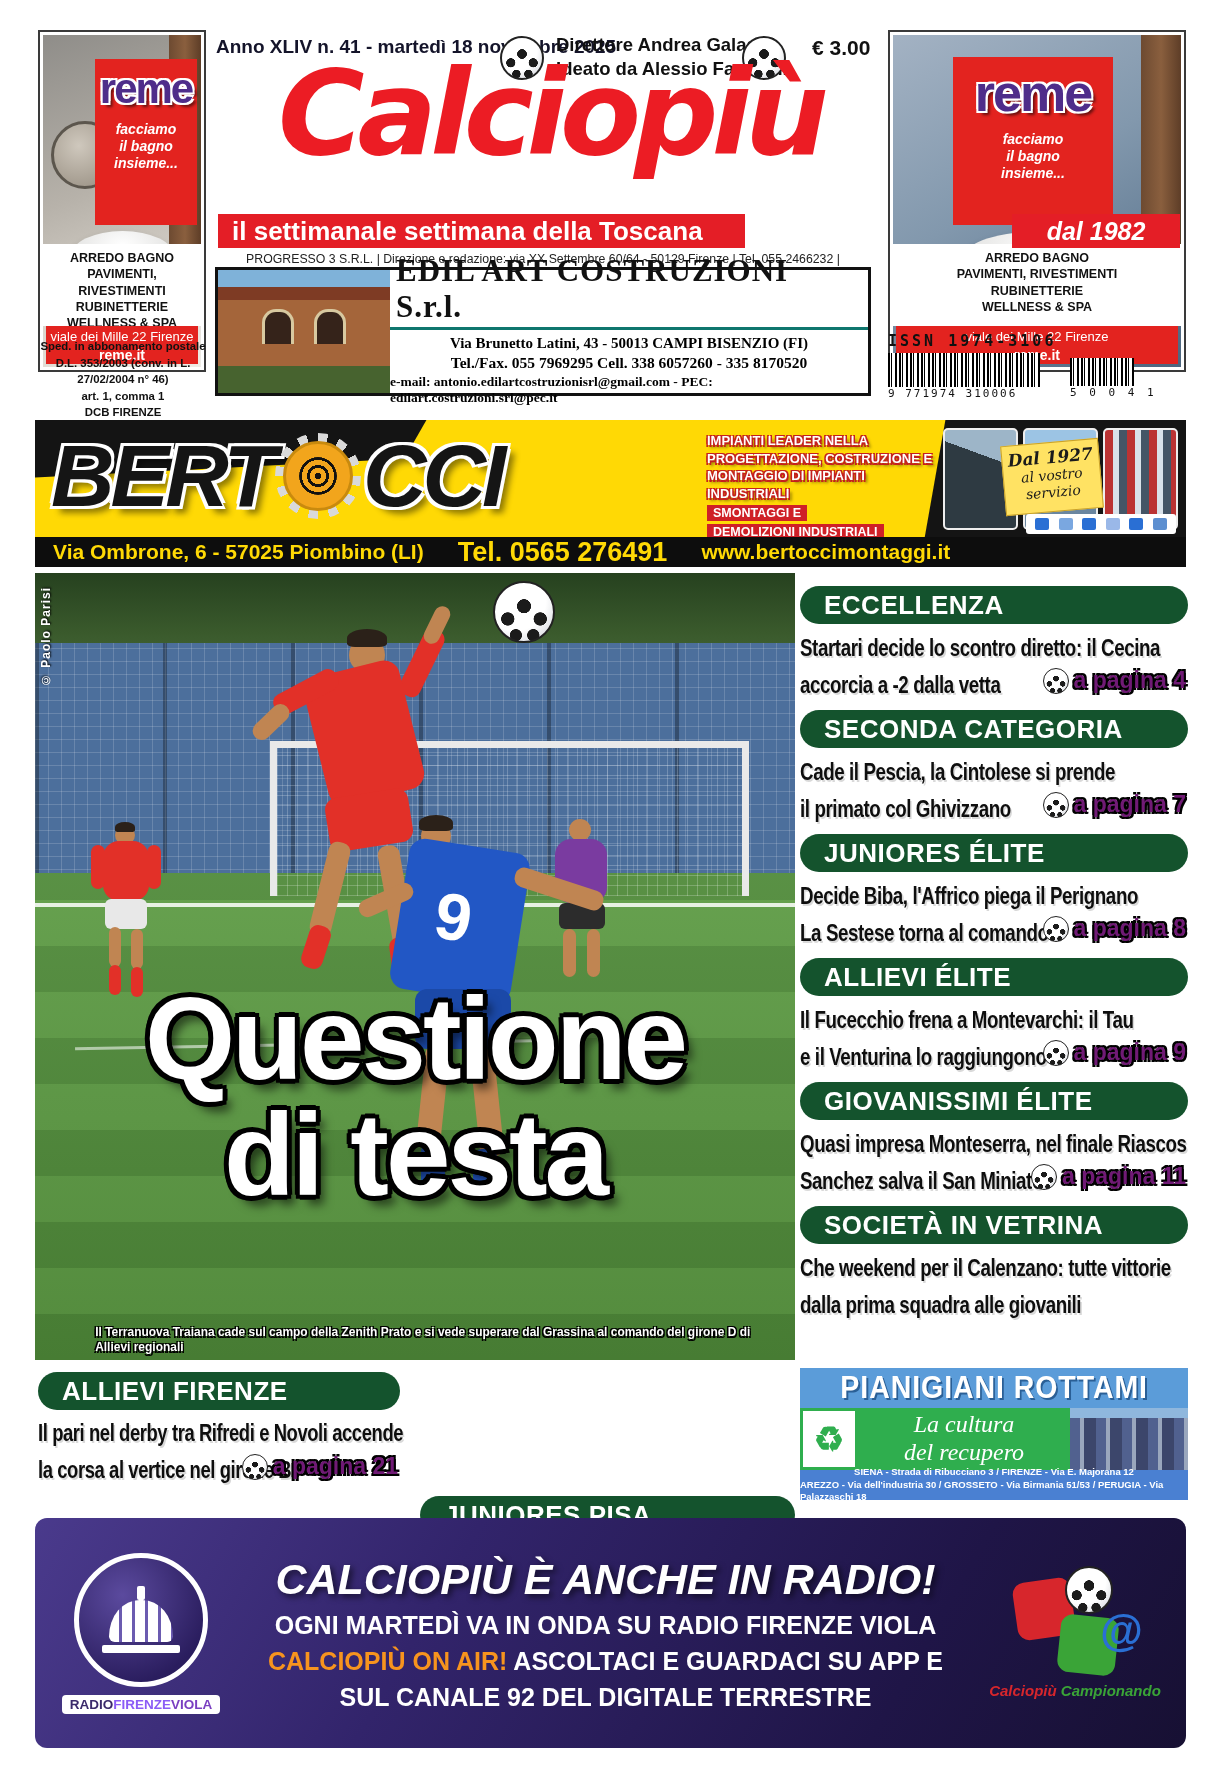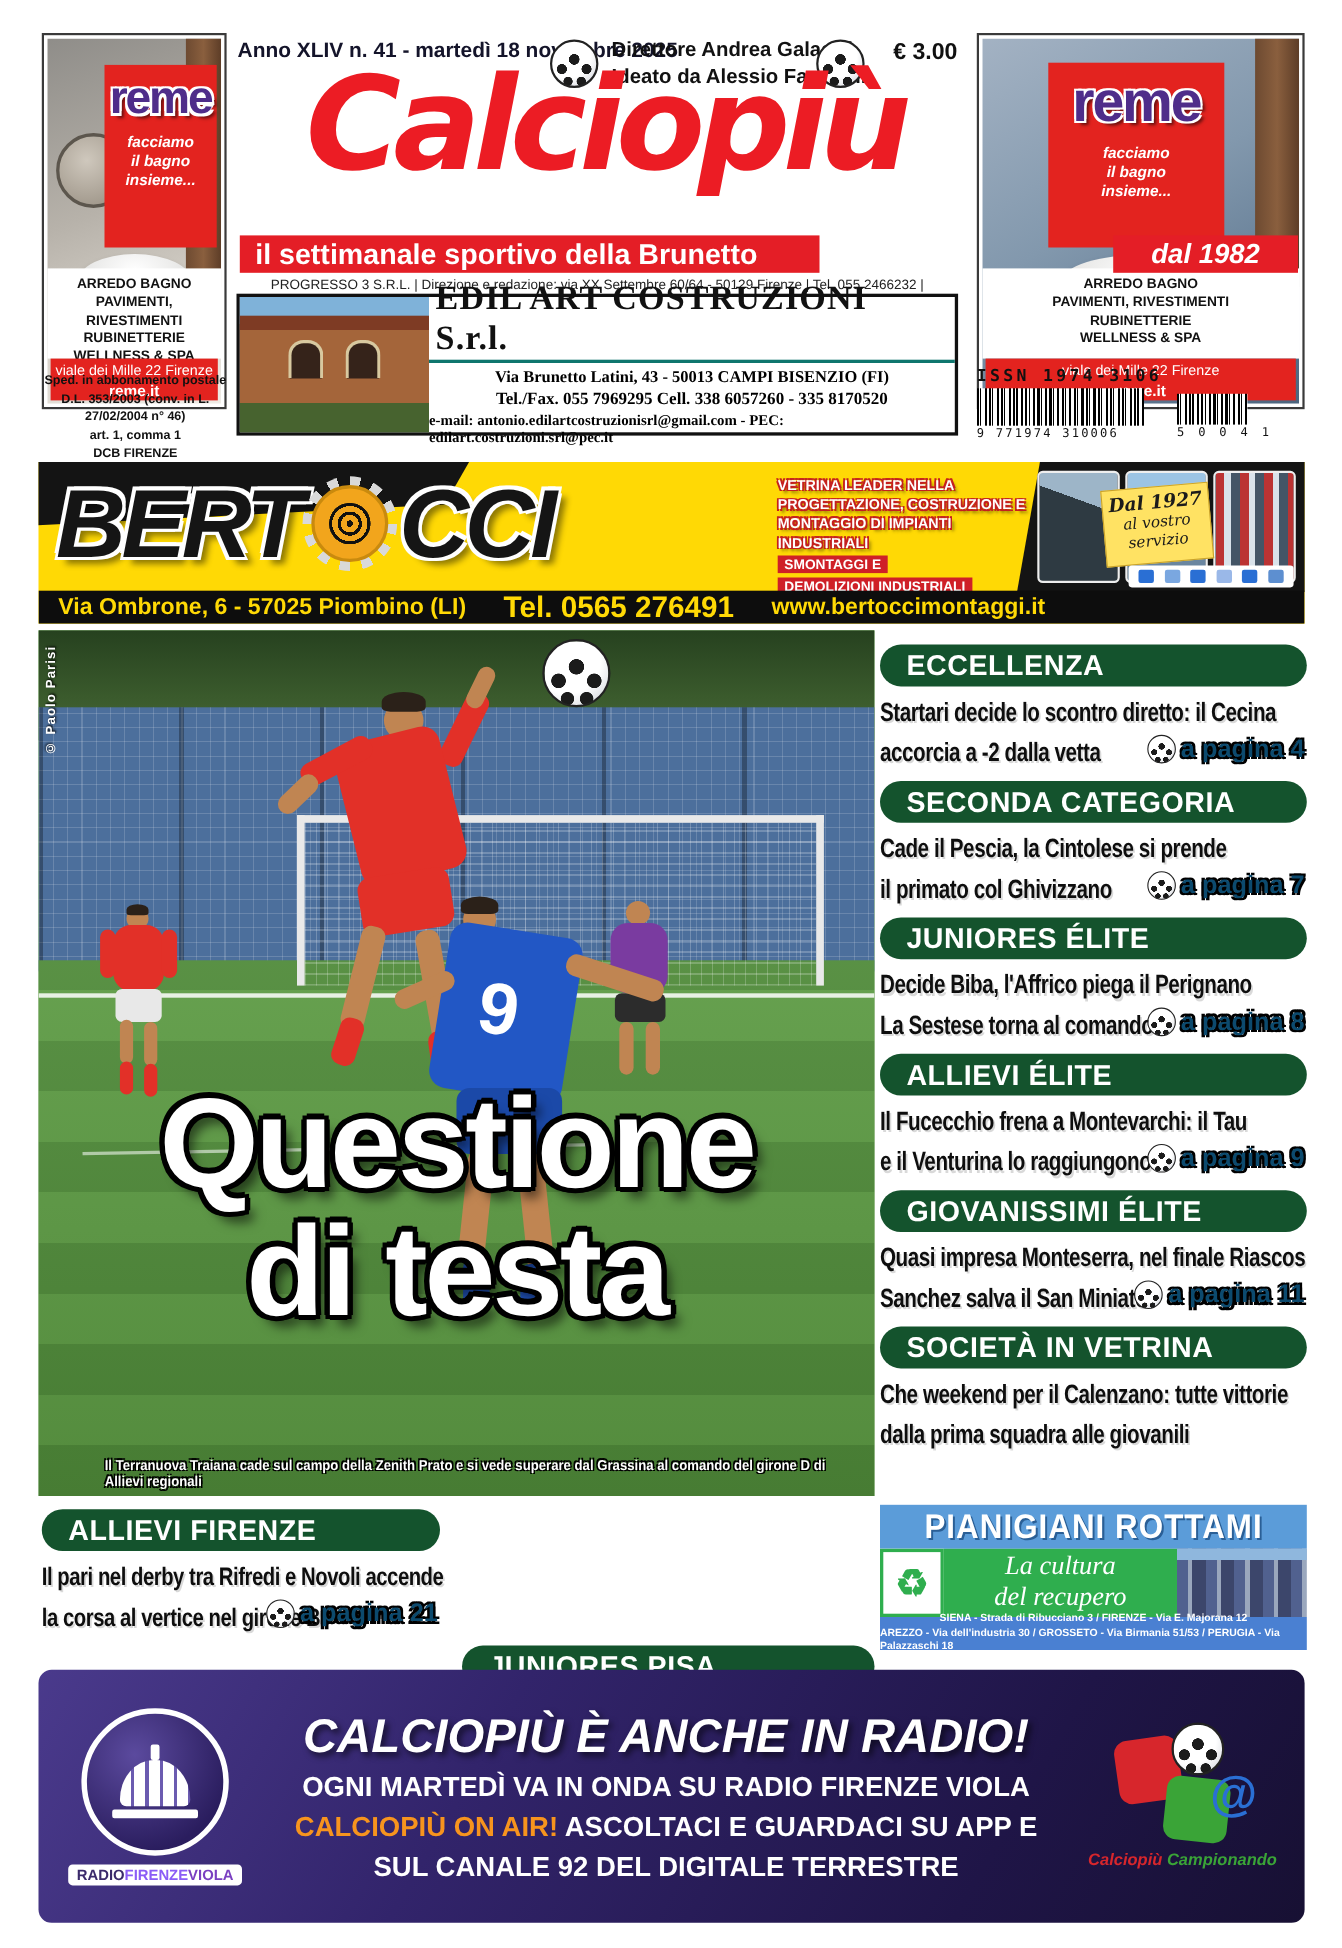--- a/index.html
+++ b/index.html
@@ -152,21 +152,21 @@
   
   .sec{position:relative;margin-bottom:7px;}
   .pill{height:38px;border-radius:19px;background:#14532d;display:flex;align-items:center;
         padding-left:24px;box-sizing:border-box;margin-bottom:5px;}
   .pill span{color:#fff;font-weight:bold;font-size:26px;letter-spacing:.5px;}
   .h-line{display:inline-block;white-space:nowrap;font-weight:bold;color:#0e0e0e;font-size:24px;
           letter-spacing:-.5px;line-height:37px;transform:scaleX(.78);transform-origin:left;
           text-shadow:2px 2px 0 rgba(0,0,0,.15);}
   .sec-b .h-line{font-size:23px;transform:scaleX(.80);}
   .pref{position:absolute;right:2px;top:81px;display:flex;align-items:center;gap:5px;}
-  .pref-t{color:#0c4a6e;font-weight:bold;font-size:23px;
+  .pref-t{color:#701a75;font-weight:bold;font-size:23px;
           text-shadow:-2px -2px 0 #000,2px -2px 0 #000,-2px 2px 0 #000,2px 2px 0 #000;}
 
   
   .pia{display:flex;flex-direction:column;}
   .pia-title{height:40px;background:#5b9cd9;display:flex;align-items:center;justify-content:center;}
   .pia-title span{color:#fff;font-weight:bold;font-size:31px;letter-spacing:1px;display:inline-block;
                   transform:scaleX(.92);text-shadow:2px 2px 0 #2a5f96;}
   .pia-mid{height:62px;display:flex;}
   .pia-ico{width:58px;background:#fff;border:3px solid #2fae4e;box-sizing:border-box;display:flex;
            align-items:center;justify-content:center;color:#2fae4e;font-size:34px;font-weight:bold;}
@@ -267,21 +267,21 @@
   <div class="abs director" style="left:556px;top:33px;">
     <div>Direttore Andrea Galastri</div>
     <div>Ideato da Alessio Facchini</div>
   </div>
   <div class="abs cball ball-md" style="left:742px;top:36px;"></div>
   <div class="abs price" style="left:812px;top:36px;">€ 3.00</div>
 
   <div class="abs logo" style="left:214px;top:52px;">Calciopiù</div>
 
   <div class="abs redbar" style="left:218px;top:214px;width:527px;height:34px;">
-    <span class="tagline">il settimanale sportivo della Brunetto</span>
+    <span class="tagline">il settimanale settimana della Toscana</span>
   </div>
   <div class="abs redbar" style="left:1012px;top:214px;width:168px;height:34px;">
     <span class="since">dal 1982</span>
   </div>
   <div class="abs publine" style="left:214px;top:252px;width:658px;">PROGRESSO 3 S.R.L.  |  Direzione e redazione: via XX Settembre 60/64 - 50129 Firenze  |  Tel. 055.2466232  |  www.calciopiu.org  |  calciopiu@progresso3.it</div>
 
   <div class="abs edil" style="left:215px;top:267px;width:656px;height:129px;">
     <div class="edil-photo">
       <div class="edil-roofline"></div>
       <div class="edil-win" style="left:44px;"></div>
@@ -324,21 +324,21 @@
       <span class="b-word">BERT</span>
       <span class="gear">
           <span class="teeth"></span>
           <span class="face"></span>
           <span class="swirl"></span>
         </span>
       <span class="b-word">CCI</span>
     </div>
     <div class="b-claims">
       <div class="b-claim">
-        <div>VETRINA LEADER NELLA</div>
+        <div>IMPIANTI LEADER NELLA</div>
         <div>PROGETTAZIONE, COSTRUZIONE E</div>
         <div>MONTAGGIO DI IMPIANTI INDUSTRIALI</div>
       </div>
       <div>
         <span class="b-chip">SMONTAGGI E</span><br>
         <span class="b-chip">DEMOLIZIONI INDUSTRIALI</span>
       </div>
     </div>
     <div class="b-photos">
       <div class="b-photo bp1"></div>

